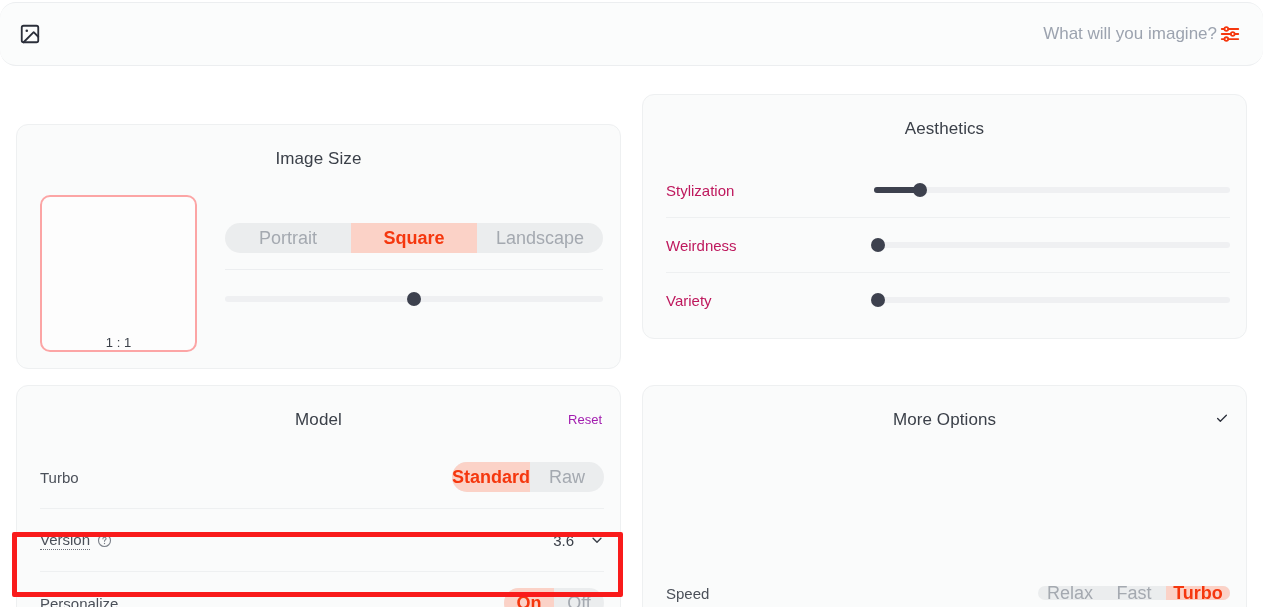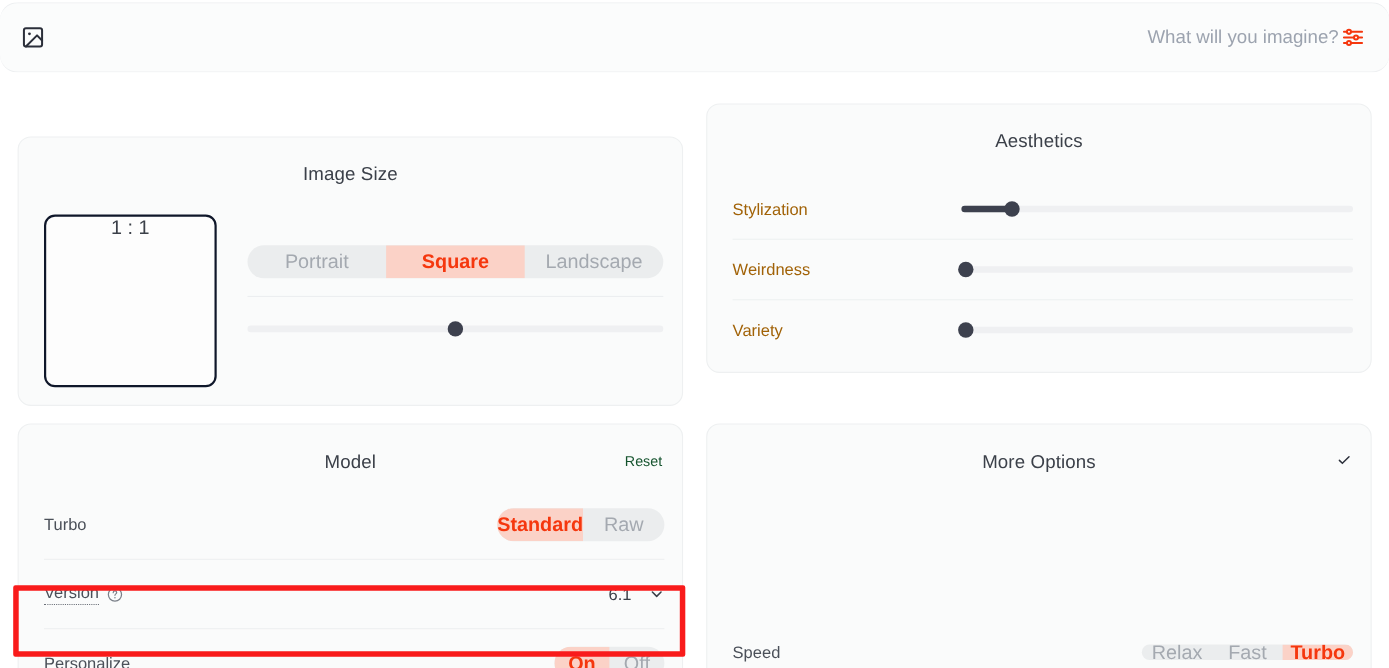--- a/index.html
+++ b/index.html
@@ -55,37 +55,37 @@
 
   .panel-title {
     text-align: center;
     font-size: 17px;
     color: #3b4049;
     padding-top: 24px;
     letter-spacing: .1px;
   }
   .panel-corner-right {
     position: absolute; right: 18px; top: 26px;
-    font-size: 13px; color: #14532d; cursor: pointer;
+    font-size: 13px; color: #a21caf; cursor: pointer;
   }
   .panel-check {
     position: absolute; right: 16px; top: 24px;
     width: 16px; height: 16px; cursor: pointer;
     display: flex; align-items: center; justify-content: center;
   }
 
   
   .ratio-box {
     position: absolute; left: 23px; top: 70px;
     width: 157px; height: 157px;
-    border: 2px solid #0f172a;
+    border: 2px solid #fca5a5;
     border-radius: 10px;
     background: #fdfdfd;
-    display: flex; align-items: flex-start; justify-content: center;
-    font-size: 18px; color: #3b4049;
+    display: flex; align-items: flex-end; justify-content: center;
+    font-size: 13px; color: #3b4049;
   }
   .size-controls { position: absolute; left: 208px; top: 98px; width: 378px; }
 
   
   .seg {
     display: flex;
     background: #ebedee;
     border-radius: 999px;
     overflow: hidden;
     height: 30px;
@@ -120,21 +120,21 @@
     width: 14px; height: 14px;
     background: #3d414e; border-radius: 50%;
     transform: translateX(-7px);
     cursor: pointer;
   }
   .size-slider { margin-top: 23px; }
 
   
   .aes-rows { position: absolute; left: 23px; top: 68px; width: 564px; }
   .aes-row { display: flex; align-items: center; height: 54px; }
-  .aes-label { width: 208px; font-size: 15px; color: #a16207; }
+  .aes-label { width: 208px; font-size: 15px; color: #be185d; }
   .aes-slider { flex: 1 1 auto; position: relative; }
   .aes-sep { height: 1px; background: #eef0f1; }
 
   
   .opt-rows { position: absolute; left: 23px; top: 60px; width: 564px; }
   .opt-row { display: flex; align-items: center; height: 62px; }
   .opt-label { font-size: 15px; color: #4b5059; display: flex; align-items: center; gap: 7px; }
   .opt-label-underlined { border-bottom: 1px dotted #6b7079; padding-bottom: 1px; }
   .opt-spacer { flex: 1 1 auto; }
   .help-icon { width: 15px; height: 15px; cursor: pointer; display: inline-flex; }
@@ -274,21 +274,21 @@
             <span class="help-icon">
               <svg width="15" height="15" viewBox="0 0 16 16" fill="none" stroke="#7b8089" stroke-width="1.2">
                 <circle cx="8" cy="8" r="6.4"></circle>
                 <path d="M6.3 6.2c0-1 .8-1.7 1.7-1.7s1.7.7 1.7 1.6c0 1.3-1.7 1.2-1.7 2.6" stroke-linecap="round"></path>
                 <circle cx="8" cy="11.2" r=".75" fill="#7b8089" stroke="none"></circle>
               </svg>
             </span>
           </div>
           <div class="opt-spacer"></div>
           <div class="version-value">
-            <span>6.1</span>
+            <span>3.6</span>
             <span class="chevron">
               <svg width="14" height="14" viewBox="0 0 16 16" fill="none" stroke="#3b4049" stroke-width="1.6" stroke-linecap="round" stroke-linejoin="round">
                 <path d="M3.5 6l4.5 4.5L12.5 6"></path>
               </svg>
             </span>
           </div>
         </div>
         <div class="opt-sep"></div>
 
         <div class="opt-row">

